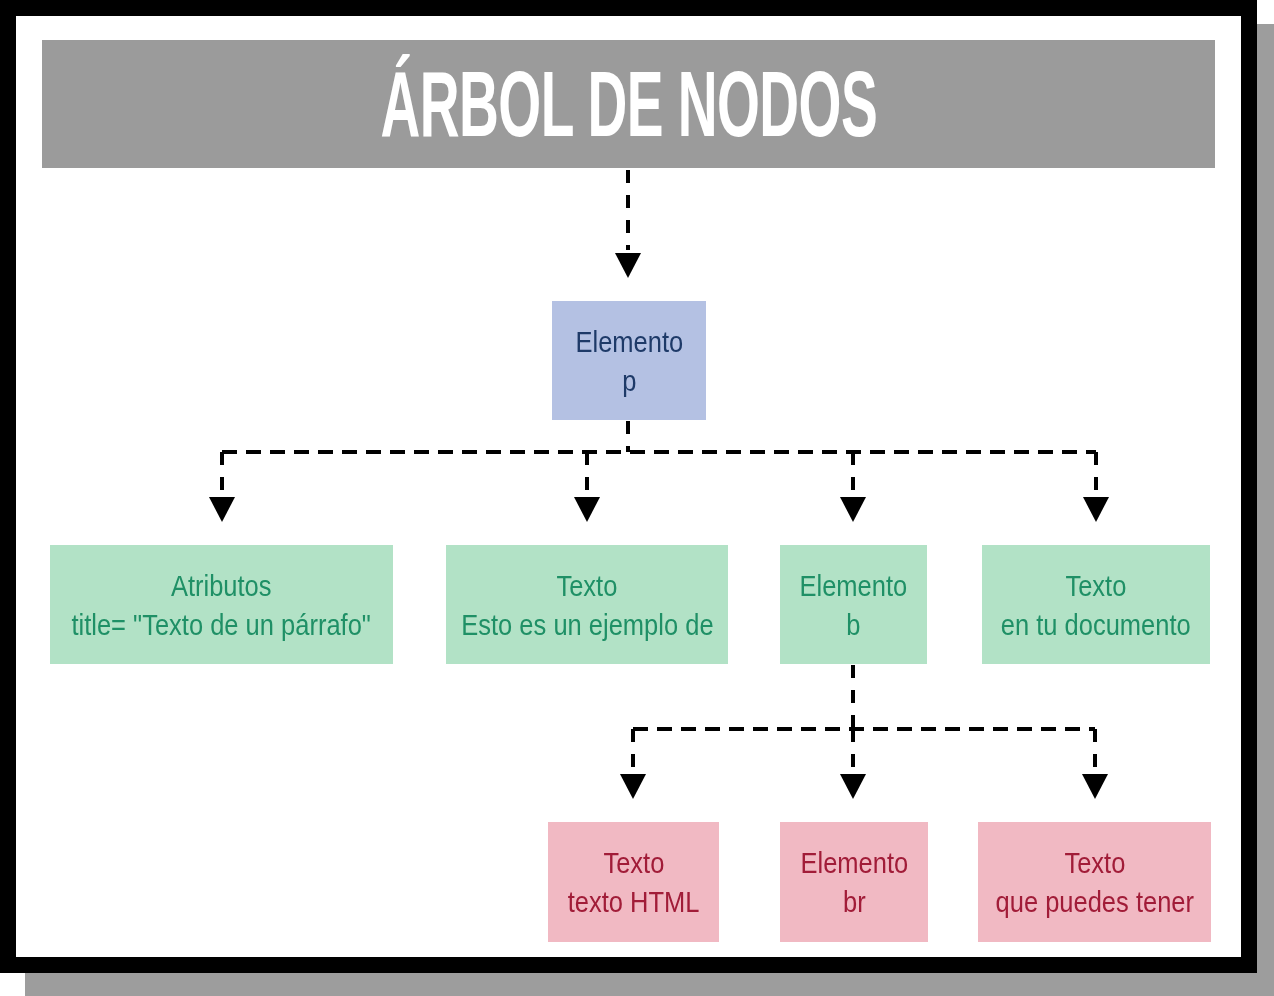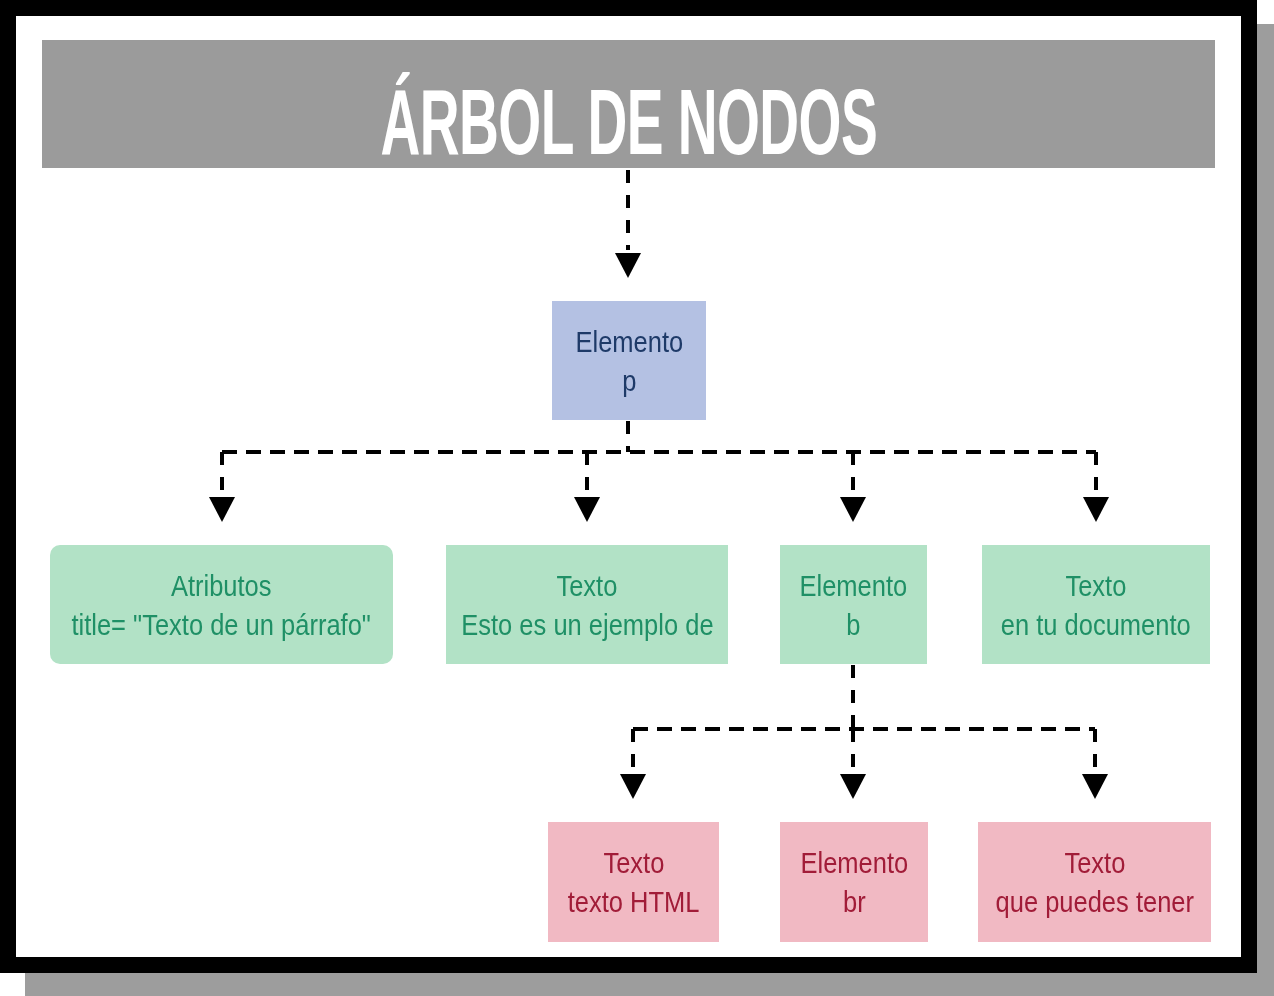--- a/index.html
+++ b/index.html
@@ -21,21 +21,21 @@
 
   .frame{
     position:absolute;left:0;top:0;width:1257px;height:973px;
     background:#fff;border:16px solid #000;
     box-shadow:25px 24px 0 0 var(--shadow);
   }
 
   .header{
     position:absolute;left:42px;top:40px;width:1173px;height:128px;
     background:var(--header-bg);
-    display:flex;align-items:flex-end;justify-content:center;
+    display:flex;align-items:center;justify-content:center;
   }
   .header .title{
     color:var(--title-text);
     font-size:92px;font-weight:bold;line-height:1;
     letter-spacing:-1px;white-space:nowrap;
     transform:scaleX(0.60);transform-origin:center center;
   }
 
   .connectors{position:absolute;left:0;top:0;width:1274px;height:996px;pointer-events:none;}
 
@@ -45,21 +45,21 @@
   }
   .node span{
     display:block;font-size:30px;line-height:39px;white-space:nowrap;
     transform:scaleX(0.85);transform-origin:center center;
   }
   .node.blue {background:var(--root-bg); color:var(--root-text);}
   .node.green{background:var(--green-bg);color:var(--green-text);}
   .node.pink {background:var(--pink-bg); color:var(--pink-text);}
 
   #n-root   {left:552px;top:277px;width:154px;height:119px;}
-  #n-attrs  {left:50px; top:521px;width:343px;height:119px;border-radius:10px;}
+  #n-attrs  {left:50px; top:521px;width:343px;height:119px;}
   #n-text1  {left:446px;top:521px;width:282px;height:119px;}
   #n-elemb  {left:780px;top:521px;width:147px;height:119px;}
   #n-text2  {left:982px;top:521px;width:228px;height:119px;}
   #n-text3  {left:548px;top:798px;width:171px;height:120px;}
   #n-elembr {left:780px;top:798px;width:148px;height:120px;}
   #n-text4  {left:978px;top:798px;width:233px;height:120px;}
 </style>
 </head>
 <body>
 

